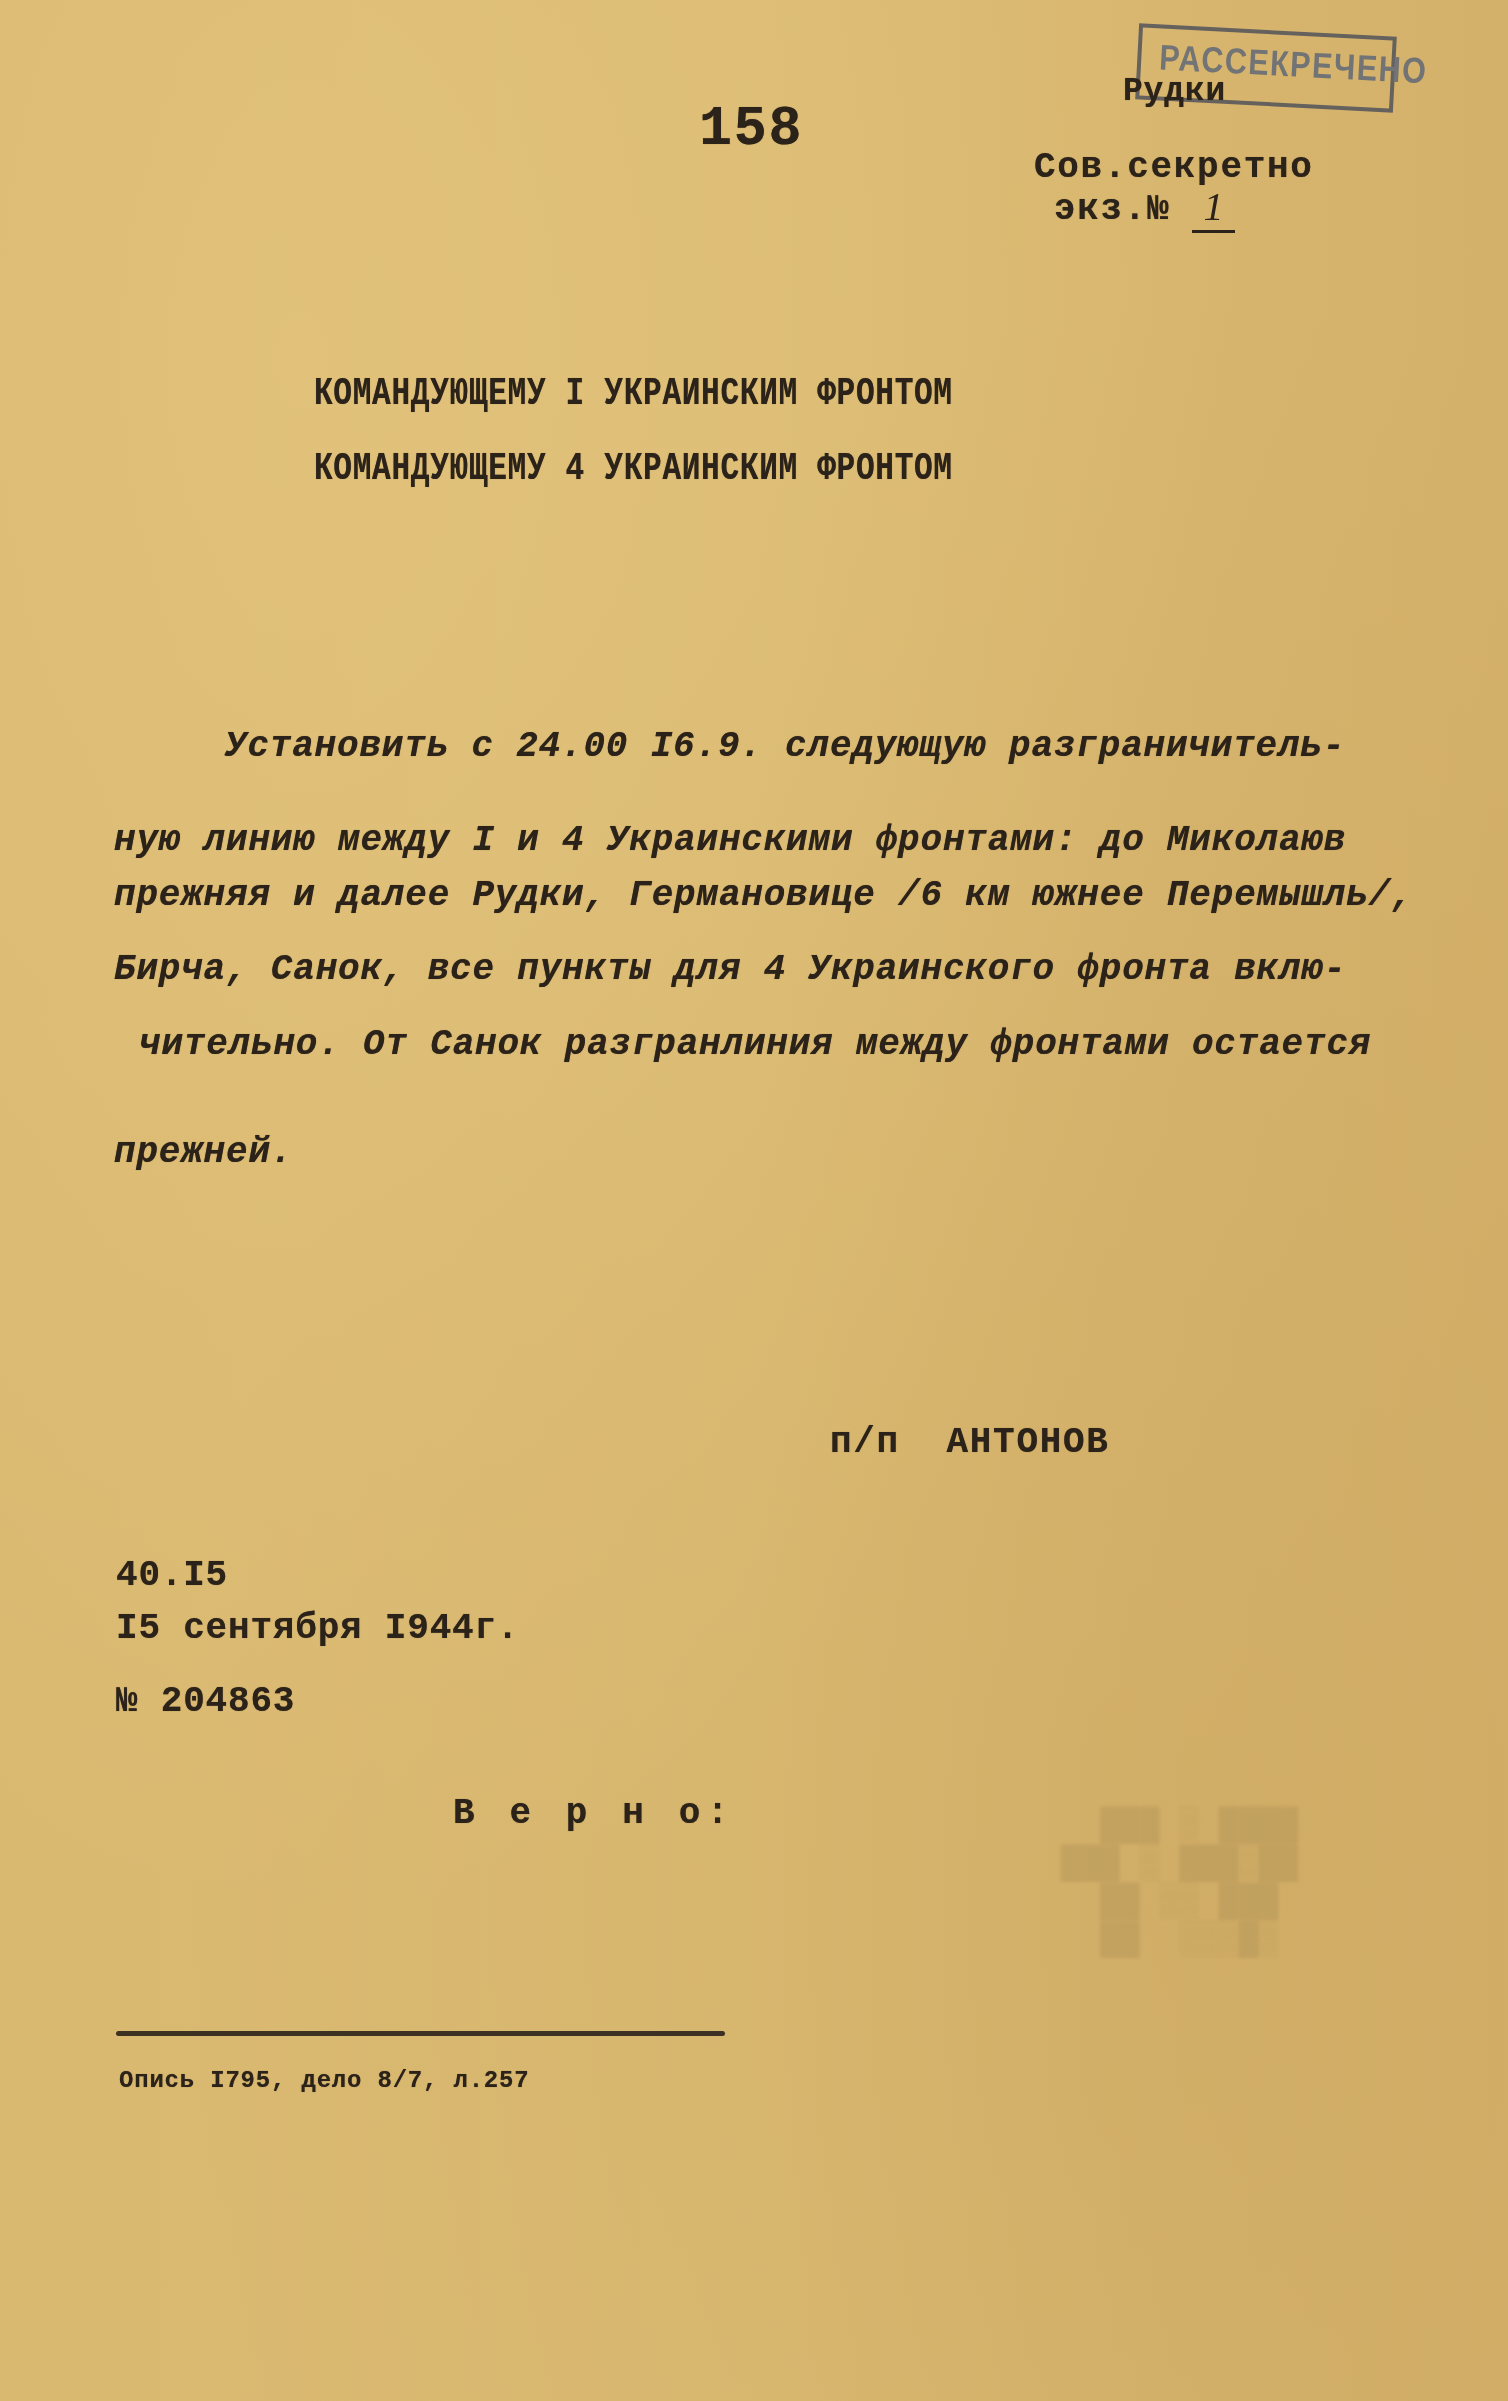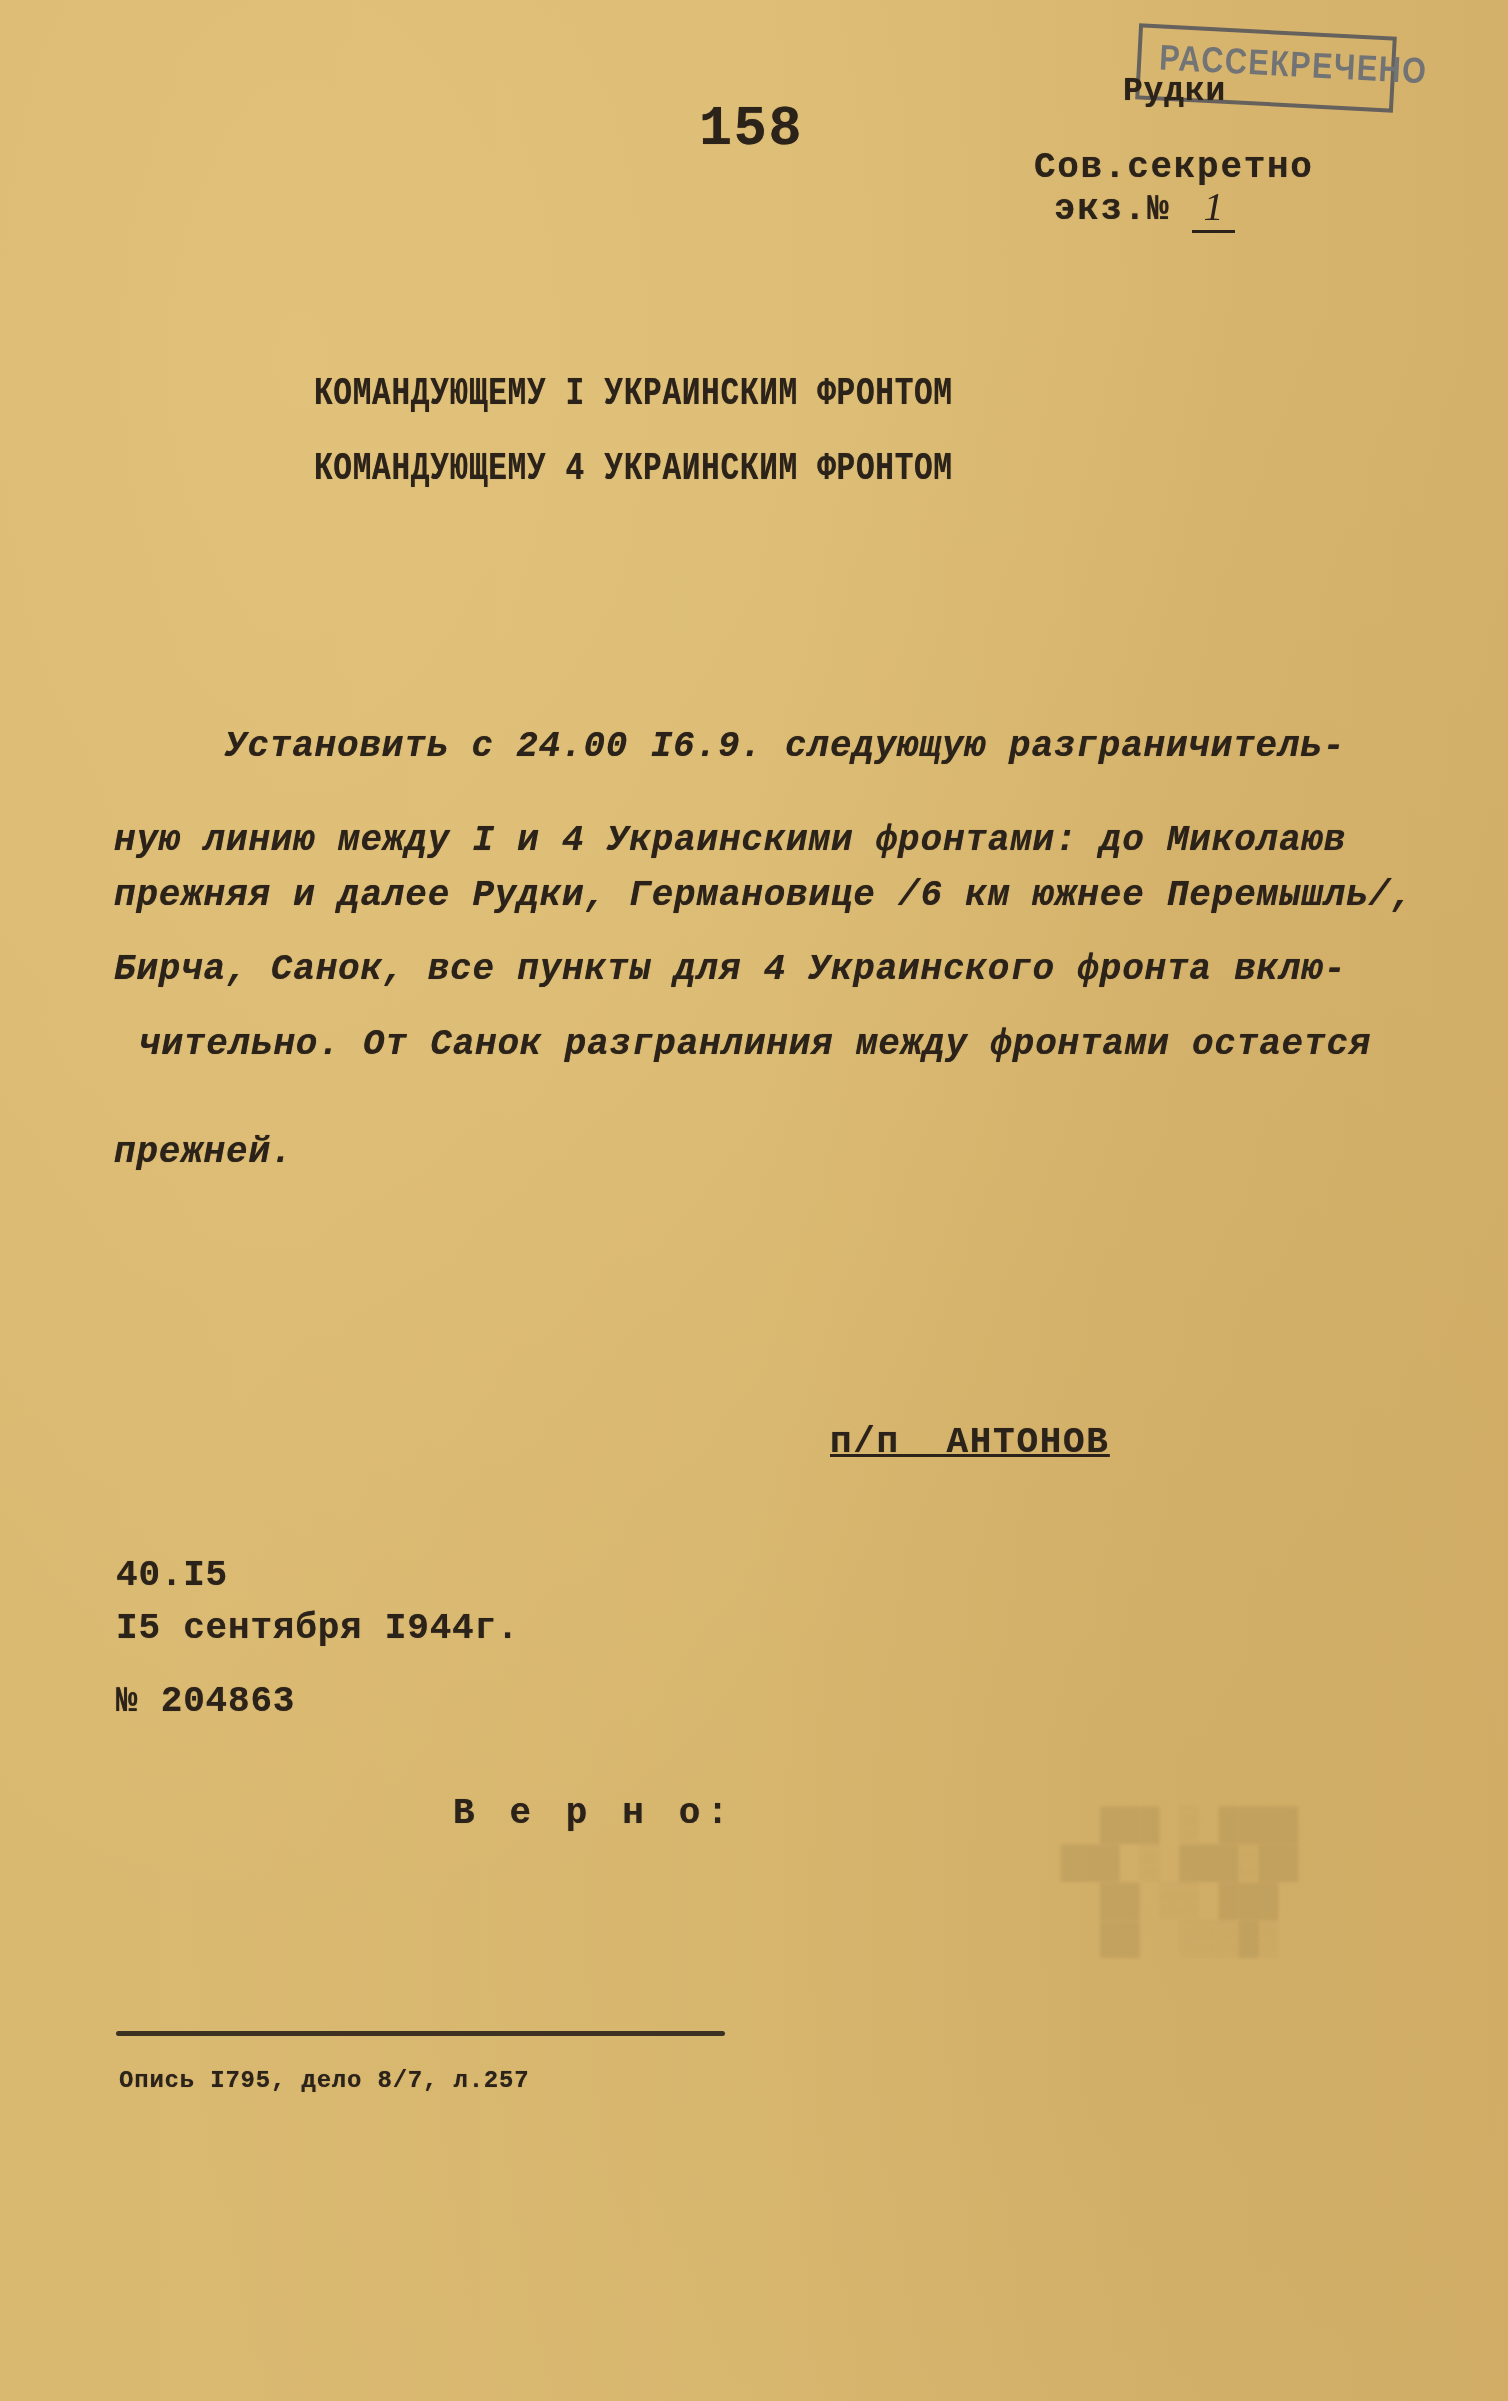--- a/index.html
+++ b/index.html
@@ -107,21 +107,20 @@
     .line-2 { left: 114px; top: 875px; }
     .line-3 { left: 114px; top: 949px; }
     .line-4 { left: 118px; top: 1024px; margin-left: 21px; }
     .line-5 { left: 114px; top: 1098px; margin-top: 34px; }
 
     .signature {
       left: 830px;
       top: 1422px;
       font-size: 36px;
       letter-spacing: 1.7px;
-      text-decoration: underline;
     }
     .time { left: 116px; top: 1555px; font-size: 36px; }
     .date { left: 116px; top: 1608px; font-size: 36px; text-align: right; }
     .doc-number { left: 116px; top: 1681px; font-size: 36px; }
     .verified {
       left: 453px;
       top: 1793px;
       font-size: 36px;
       letter-spacing: 6.6px;
     }

